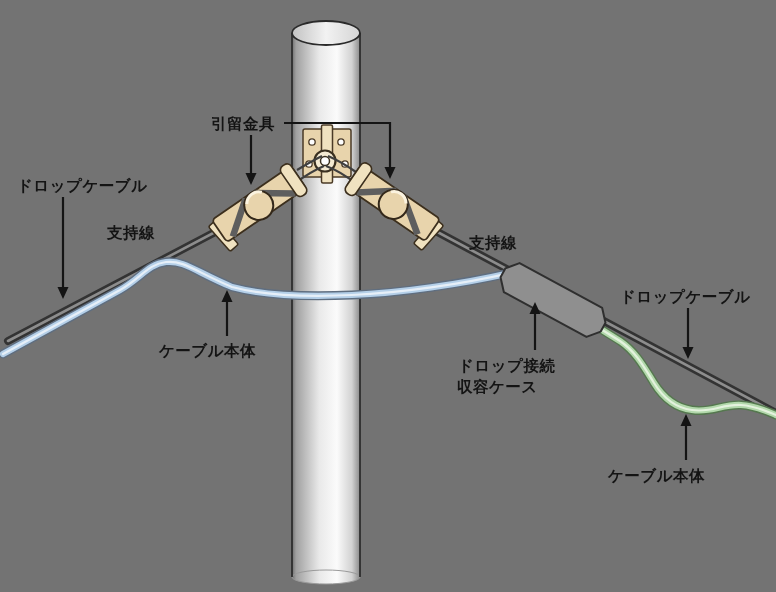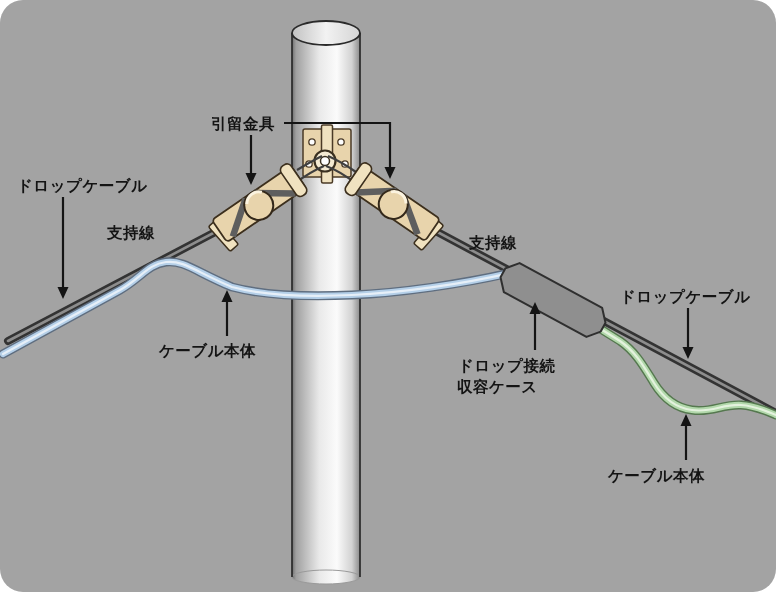--- a/index.html
+++ b/index.html
@@ -1,17 +1,17 @@
 <!DOCTYPE html>
 <html><head>
 <meta charset="utf-8">
 <style>
   html,body{margin:0;padding:0;background:#ffffff;}
   body{font-family:"Liberation Sans","DejaVu Sans",sans-serif;}
-  .stage{position:relative;width:776px;height:592px;background:#a3a3a3;overflow:hidden;border-radius:23px;}
+  .stage{position:relative;width:776px;height:592px;background:#737373;overflow:hidden;}
   svg text{font-family:"Liberation Sans","DejaVu Sans",sans-serif;font-weight:bold;fill:#141414;}
   svg .lbl{font-size:15.5px;letter-spacing:.5px;}
 </style>
 </head>
 <body>
 
 <div class="stage">
 <svg width="776" height="592" viewBox="0 0 776 592">
   <defs>
     <linearGradient id="poleGrad" x1="0" y1="0" x2="1" y2="0">

